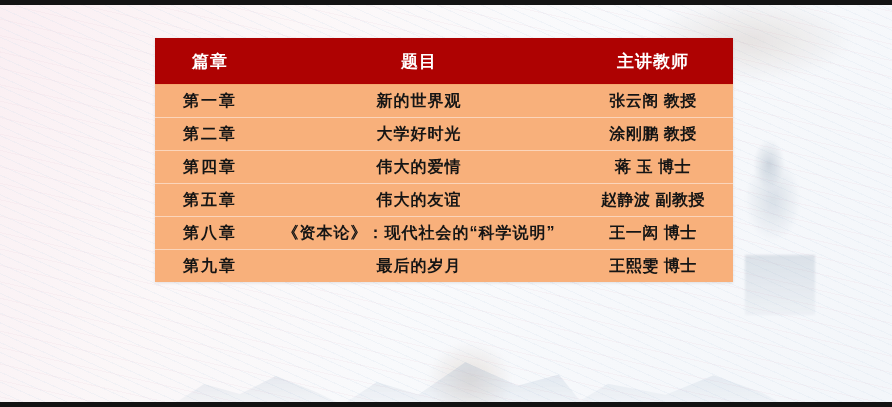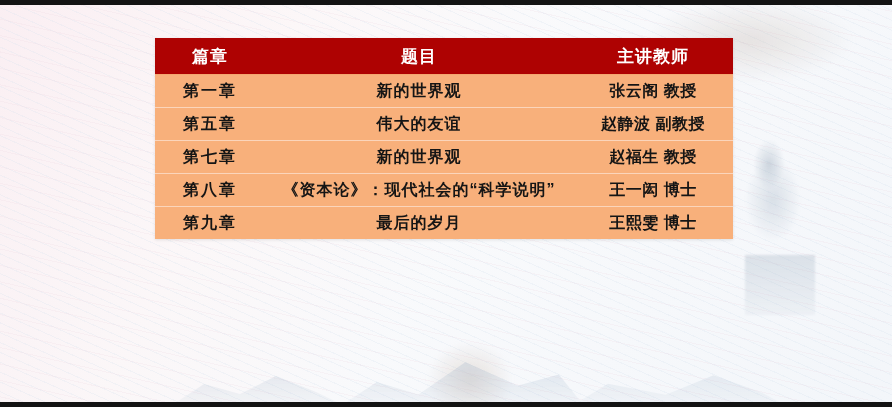--- a/index.html
+++ b/index.html
@@ -147,21 +147,21 @@
   }
   #course-table col.c-chapter  { width: 110px; }
   #course-table col.c-title    { width: 308px; }
   #course-table col.c-lecturer { width: 160px; }
 
   #course-table thead th {
     background: #AE0202;
     color: #ffffff;
     font-size: 17px;
     font-weight: bold;
-    height: 36px;
+    height: 46px;
     padding: 0;
     letter-spacing: 1px;
     text-align: center;
     border: none;
     margin-left: 20px;
   }
 
   #course-table tbody td {
     background: #F8B07B;
     color: #151515;
@@ -210,30 +210,35 @@
         <th>主讲教师</th>
       </tr>
     </thead>
     <tbody id="table-body">
         <tr>
           <td class="cell-chapter">第一章</td>
           <td class="cell-title">新的世界观</td>
           <td class="cell-lecturer">张云阁 教授</td>
         </tr>
         <tr>
+          <td class="cell-chapter">第二章</td>
+          <td class="cell-title">大学好时光</td>
+          <td class="cell-lecturer">涂刚鹏 教授</td>
+        </tr>
+        <tr>
+          <td class="cell-chapter">第四章</td>
+          <td class="cell-title">伟大的爱情</td>
+          <td class="cell-lecturer">蒋 玉 博士</td>
+        </tr>
+        <tr>
           <td class="cell-chapter">第五章</td>
           <td class="cell-title">伟大的友谊</td>
           <td class="cell-lecturer">赵静波 副教授</td>
         </tr>
         <tr>
-          <td class="cell-chapter">第七章</td>
-          <td class="cell-title">新的世界观</td>
-          <td class="cell-lecturer">赵福生 教授</td>
-        </tr>
-        <tr>
           <td class="cell-chapter">第八章</td>
           <td class="cell-title">《资本论》：现代社会的“科学说明”</td>
           <td class="cell-lecturer">王一闳 博士</td>
         </tr>
         <tr>
           <td class="cell-chapter">第九章</td>
           <td class="cell-title">最后的岁月</td>
           <td class="cell-lecturer">王熙雯 博士</td>
         </tr>
       </tbody>

